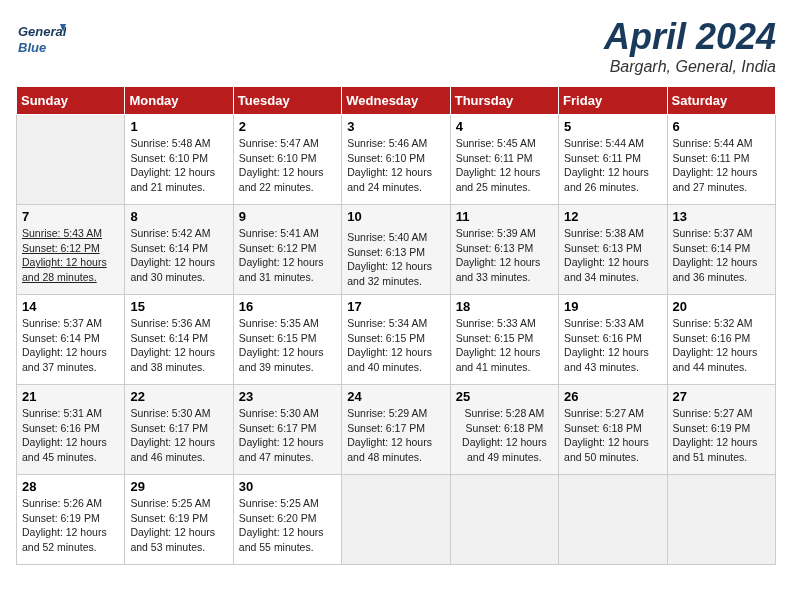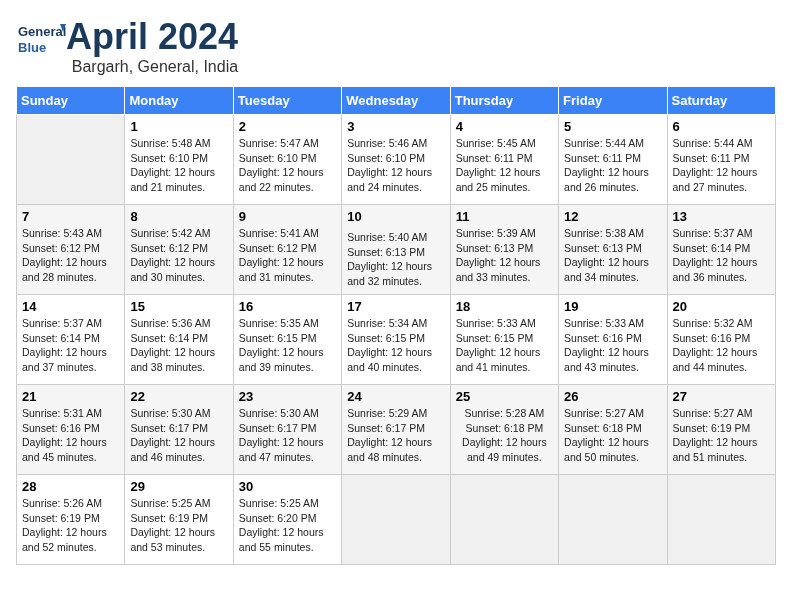--- a/index.html
+++ b/index.html
@@ -5,23 +5,24 @@
     * { box-sizing: border-box; margin: 0; padding: 0; }
     body {
       font-family: Arial, sans-serif;
       background: #fff;
       width: 792px;
       min-height: 612px;
       padding: 16px;
     }
     .header {
       display: flex;
-      justify-content: flex-start;
+      justify-content: space-between;
       align-items: flex-start;
       margin-bottom: 10px;
+      font-style: italic;
     }
     .logo {
       display: flex;
       align-items: center;
       gap: 4px;
     }
     .title-block {
       text-align: right;
     }
     .month-title {
@@ -32,21 +33,21 @@
     .location {
       font-size: 16px;
       color: #333;
     }
     table {
       width: 100%;
       border-collapse: collapse;
       font-size: 11px;
     }
     thead tr th {
-      background-color: #3b82f6;
+      background-color: #b91c1c;
       color: #fff;
       padding: 6px 4px;
       text-align: left;
       font-size: 13px;
       font-weight: bold;
       border: 1px solid #fff;
     }
     tbody tr td {
       border: 1px solid #ccc;
       vertical-align: top;
@@ -146,29 +147,29 @@
           <div class="day-num">6</div>
           <div class="day-info" style="white-space: pre-line;">Sunrise: 5:44 AM
 Sunset: 6:11 PM
 Daylight: 12 hours
 and 27 minutes.</div>
         </td>
       </tr>
       <tr>
         <td>
           <div class="day-num">7</div>
-          <div class="day-info" style="white-space: pre-line;">Sunrise: 5:43 AM
+          <div class="day-info" style="white-space: pre-line; text-decoration: underline;">Sunrise: 5:43 AM
 Sunset: 6:12 PM
 Daylight: 12 hours
 and 28 minutes.</div>
         </td>
         <td>
           <div class="day-num">8</div>
           <div class="day-info" style="white-space: pre-line;">Sunrise: 5:42 AM
-Sunset: 6:12 PM
+Sunset: 6:14 PM
 Daylight: 12 hours
 and 30 minutes.</div>
         </td>
         <td>
           <div class="day-num">9</div>
           <div class="day-info" style="white-space: pre-line;">Sunrise: 5:41 AM
 Sunset: 6:12 PM
 Daylight: 12 hours
 and 31 minutes.</div>
         </td>

